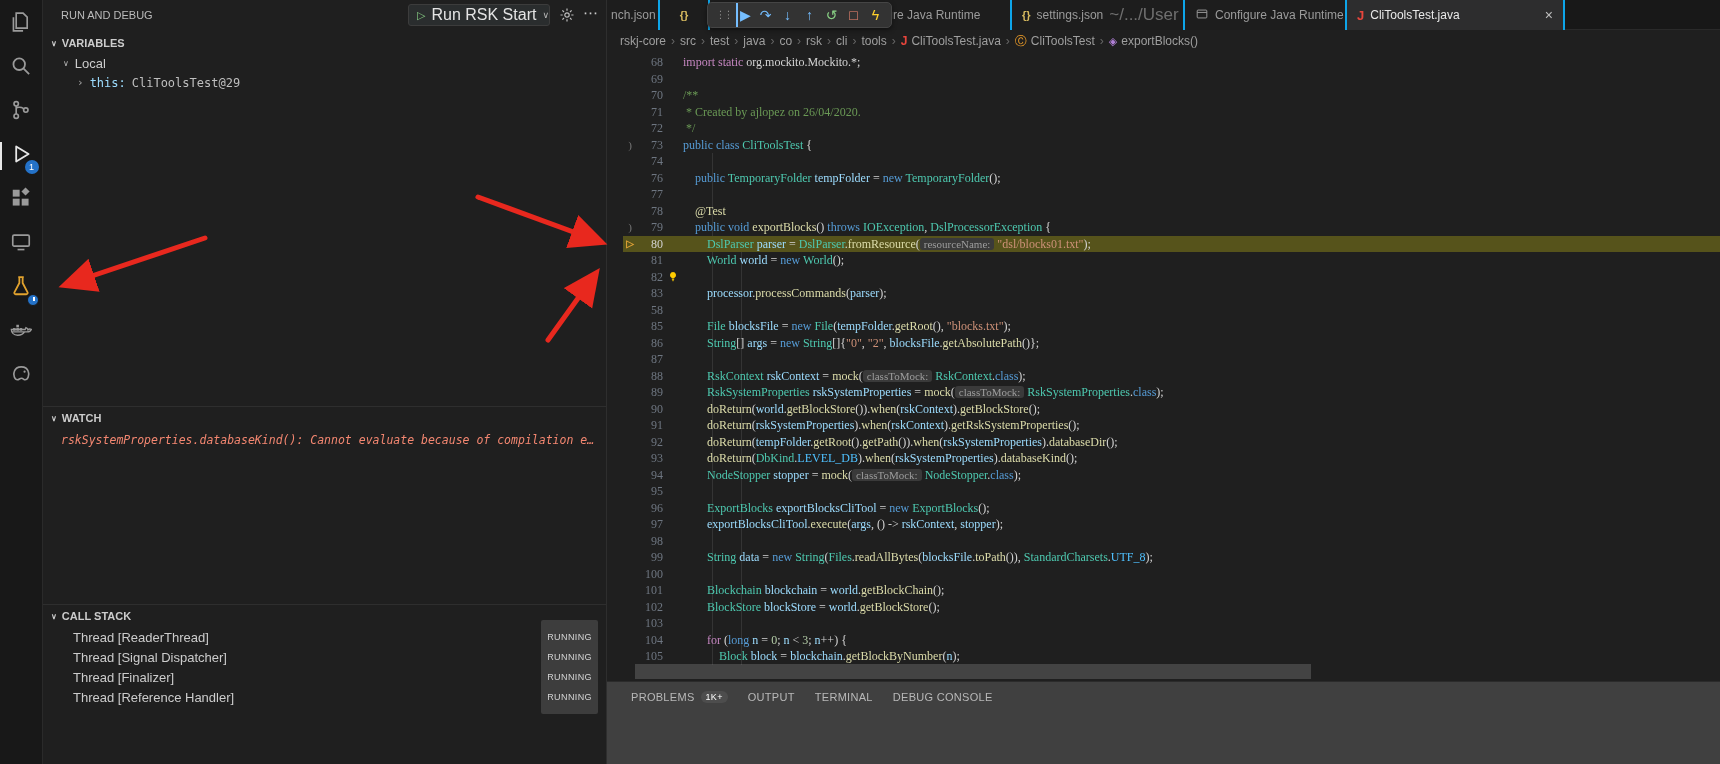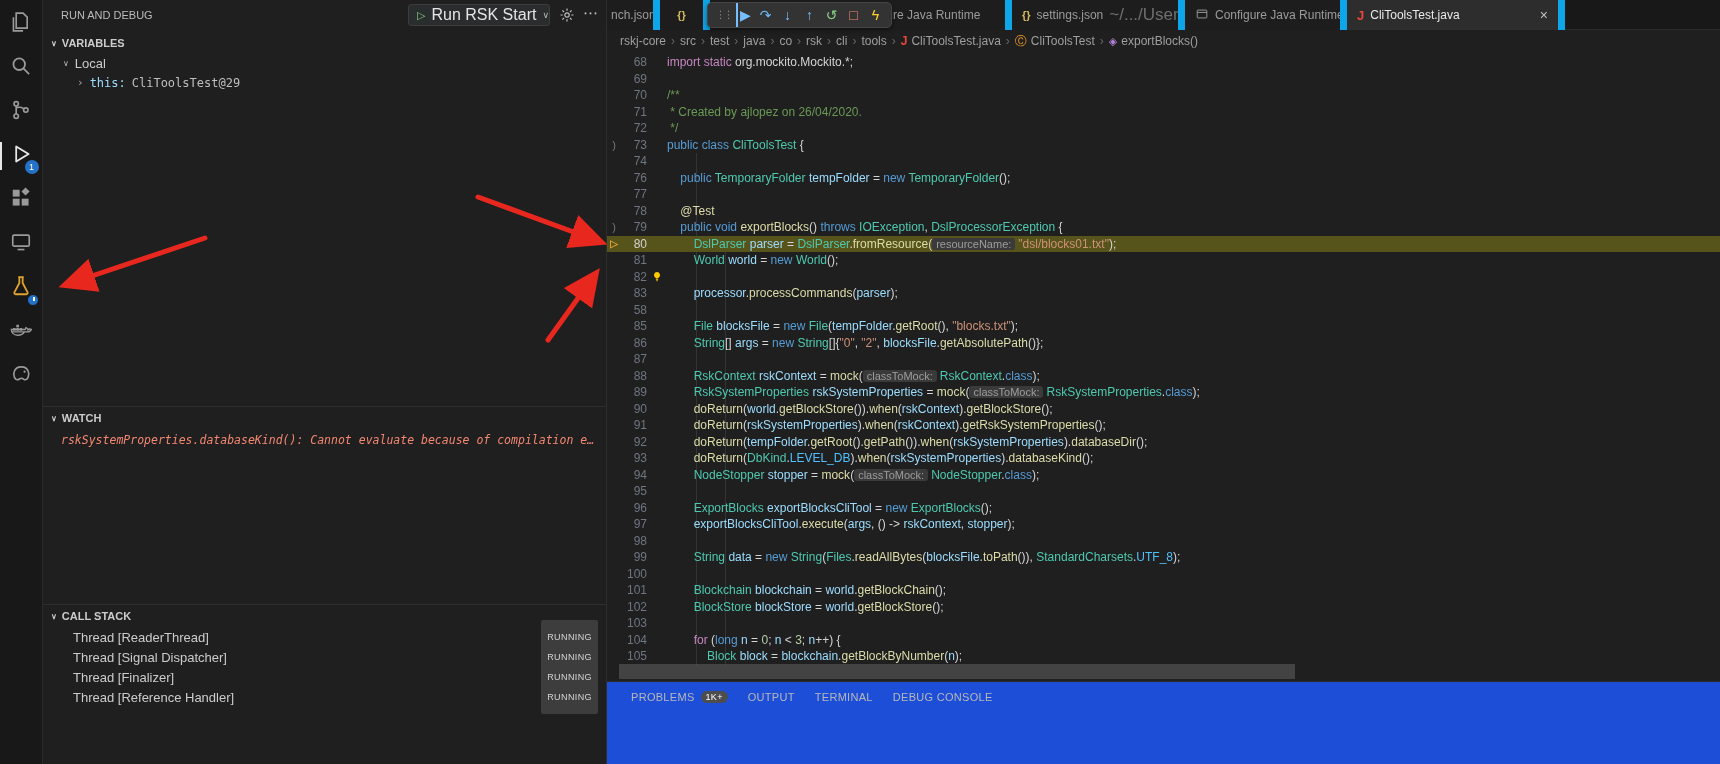--- a/index.html
+++ b/index.html
@@ -39,21 +39,21 @@
 .section.watch{position:absolute;top:406px;left:0;right:0;border-top:1px solid #2e2e2e}
 .watch-row{padding:4px 10px 0 18px;font-family:"DejaVu Sans Mono",monospace;font-size:11.5px;font-style:italic;color:#f48771;white-space:nowrap;overflow:hidden;text-overflow:ellipsis}
 .section.callstack{position:absolute;top:604px;left:0;right:0;border-top:1px solid #2e2e2e}
 .cs-row{display:flex;align-items:center;height:20px;padding-left:30px;padding-right:8px;font-size:13px;color:#ccc;cursor:pointer}
 .cs-name{flex:1;white-space:nowrap;overflow:hidden}
 .cs-badge{font-size:9px;color:#d4d4d4;background:#3d3d3d;border-radius:2px;padding:12px 6px;letter-spacing:.4px}
 
 
 .editor{position:absolute;left:607px;top:0;right:0;height:100%;background:#1f1f1f}
 .tabbar{position:absolute;top:0;left:0;right:0;height:30px;background:#181818;border-bottom:1px solid #2a2a2a}
-.tab{position:absolute;top:0;height:30px;display:flex;align-items:center;gap:6px;padding:10px 10px;font-size:12px;color:#9b9b9b;background:#1d1d1d;border-right:7px solid #0ea5e9;cursor:pointer;overflow:hidden;white-space:nowrap}
+.tab{position:absolute;top:0;height:30px;display:flex;align-items:center;gap:6px;padding:10px 10px;font-size:12px;color:#9b9b9b;background:#1d1d1d;border-right:2px solid #0ea5e9;cursor:pointer;overflow:hidden;white-space:nowrap}
 .tab.active{background:#2d2d2e;color:#e9e9e9}
 .tab0{left:0;width:53px;padding-left:4px}
 .tab1{left:53px;width:50px;justify-content:center}
 .tab2{left:103px;width:302px;padding-left:167px}
 .tab3{left:405px;width:173px}
 .tab4{left:578px;width:162px}
 .tab5{left:740px;width:218px}
 .tab-json{color:#d7ba5f;font-size:11px;font-weight:700}
 .tab-java{color:#e8453c;font-weight:700;font-size:13px}
 .tab-detail{color:#6f6f6f;font-size:17px}
@@ -66,21 +66,21 @@
 .dbg-ic.cont{border-left:2px solid #75beff;width:17px}
 
 .breadcrumbs{position:absolute;top:30px;left:0;right:0;height:22px;display:flex;align-items:center;padding-left:13px;font-size:12px;color:#9f9f9f;gap:3px;background:#1f1f1f}
 .bc-sep{color:#666;margin:0 2px}
 .bc-item{display:flex;align-items:center;gap:4px;cursor:pointer;white-space:nowrap}
 .bc-ic{font-size:10px}
 .bc-java-file{color:#e8453c;font-weight:700;font-size:12px}
 .bc-class{color:#ee9d28;font-size:12px}
 .bc-method{color:#b180d7;font-size:11px}
 
-.codearea{position:absolute;top:52px;left:0;right:0;height:629px;overflow:hidden;font-family:Liberation Sans, sans-serif}
+.codearea{position:absolute;top:52px;left:16px;right:0;height:629px;overflow:hidden;font-family:Liberation Serif, serif}
 #code-lines{position:absolute;top:2px;left:0;right:0;z-index:2}
 .crow{display:flex;height:16.5px;line-height:16.5px;font-size:12px}
 .crow.exec{background:#56531b}
 .gmark{width:14px;text-align:center;color:#777;font-size:11px}
 .gmark.execmark{color:#e2a336;font-size:10px;font-weight:700}
 .lnum{width:26px;text-align:right;color:#6e7681}
 .crow.exec .lnum{color:#d2d2d2}
 .deco{width:20px;display:flex;align-items:center;justify-content:center}
 .deco svg{width:12px;height:12px}
 .ltext{white-space:pre;color:#d4d4d4}
@@ -88,21 +88,21 @@
 .sg-v{color:#9cdcfe}.sg-s{color:#ce9178}.sg-n{color:#b5cea8}.sg-d{color:#d4d4d4}
 .sg-g{color:#6a9955}.sg-C{color:#4fc1ff}.sg-a{color:#dcdcaa}
 .sg-i{background:#3a3a3a;color:#9d9d9d;border-radius:3px;padding:0 4px;margin-right:3px;font-size:11px}
 .sg-tg{color:#4ec9b0;background:#4a4e52}
 .sg-tb{color:#4ec9b0;background:#26507c;text-decoration:underline}
 .iguide{position:absolute;width:1px;background:#343434;z-index:1}
 .g1{left:89px;top:101px;height:512px}
 .g2{left:118px;top:200px;height:413px}
 .hscroll{position:absolute;left:12px;top:612px;width:676px;height:15px;background:rgba(135,135,135,.35);z-index:3;cursor:pointer}
 
-.panelbar{position:absolute;top:681px;left:0;right:0;bottom:0;background:#1d4ed8;border-top:1px solid #2b2b2b}
+.panelbar{position:absolute;top:681px;left:0;right:0;bottom:0;background:#404040;border-top:1px solid #2b2b2b}
 #panelbar-tabs{display:flex;align-items:center;gap:20px;height:30px;padding-left:24px}
 .ptab{display:flex;align-items:center;gap:6px;font-size:11px;color:#b8b8b8;letter-spacing:.3px;cursor:pointer}
 .pbadge{background:#4d4d4d;color:#fff;font-size:9px;border-radius:8px;padding:1px 5px}
 
 .arrows{position:absolute;left:0;top:0;z-index:50;pointer-events:none}
 </style>
 </head>
 <body>
 
 <div class="app">

